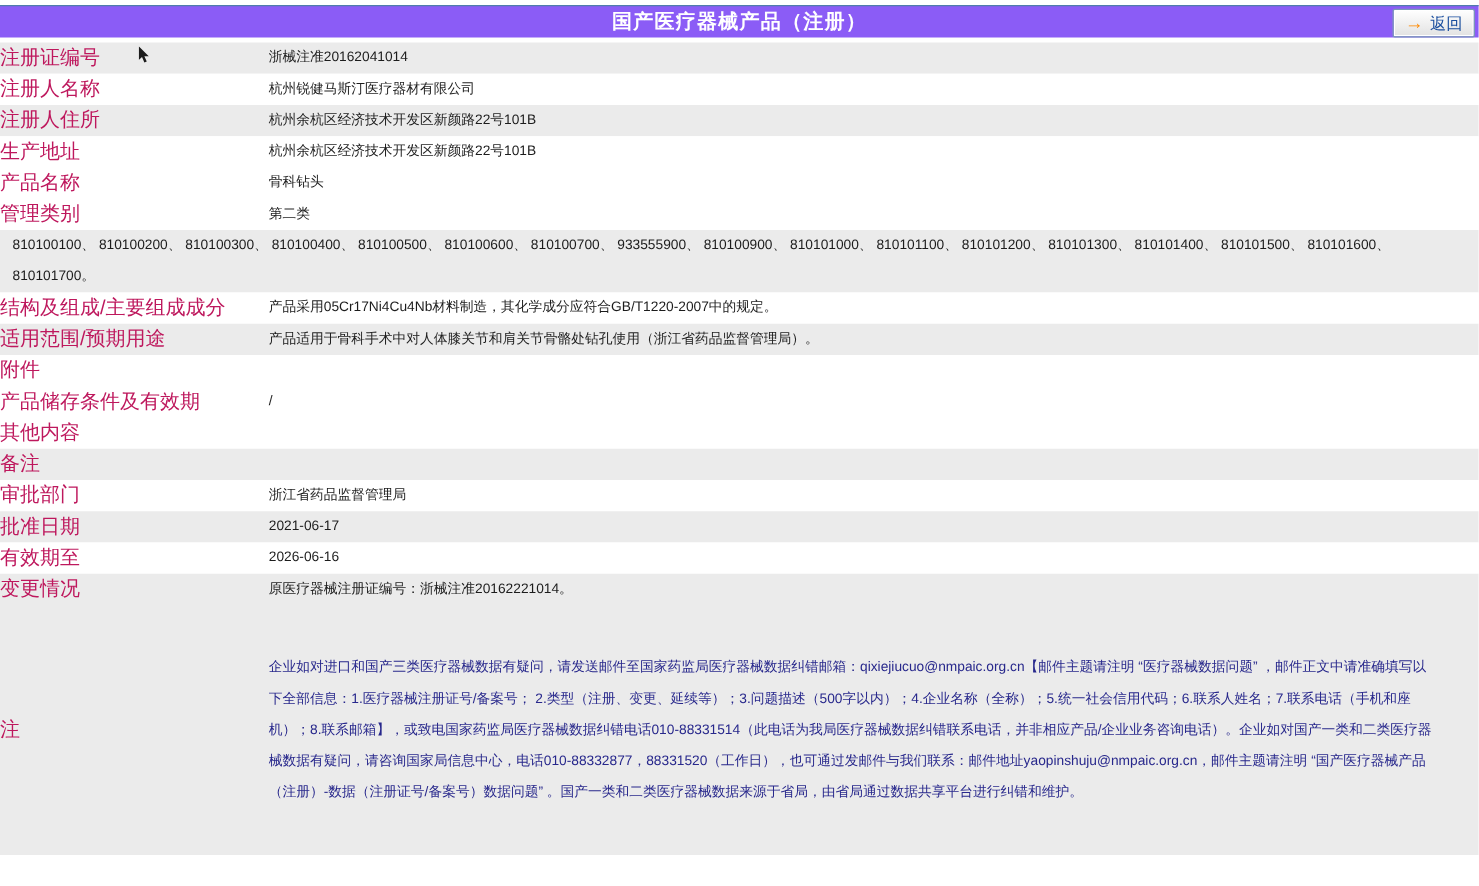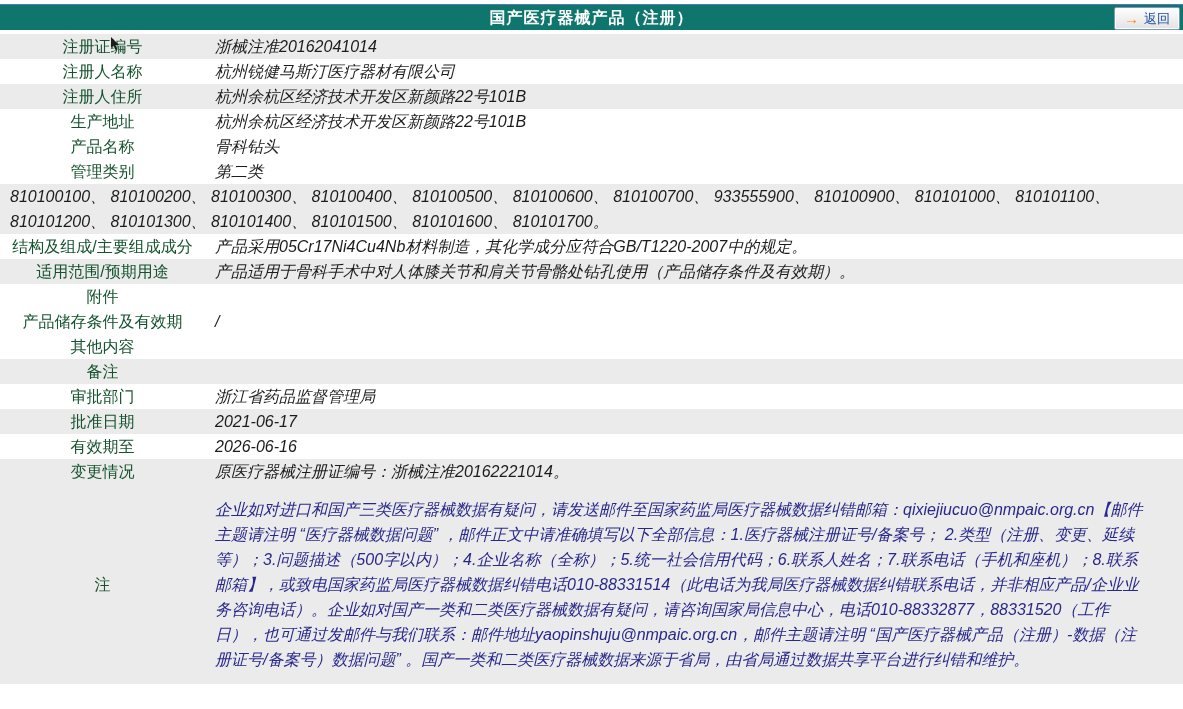--- a/index.html
+++ b/index.html
@@ -2,46 +2,46 @@
 <html><head>
 <meta charset="utf-8">
 <style>
   html,body{margin:0;padding:0;}
   body{
     width:1183px;height:709px;overflow:hidden;background:#ffffff;
     font-family:"Liberation Sans","DejaVu Sans",sans-serif;
     color:#1c1c1c;position:relative;
   }
   .title-bar{
-    margin-top:4px;height:26px;background:#0f766e;border-top:1px solid #4F7CAC;
+    margin-top:4px;height:26px;background:#8b5cf6;border-top:1px solid #4F7CAC;
     position:relative;box-sizing:border-box;margin-bottom:4px;
   }
   .page-title{
     display:block;text-align:center;line-height:25px;color:#ffffff;
     font-size:16px;font-weight:bold;letter-spacing:1px;
   }
   .back-btn{
     position:absolute;top:2px;right:3px;height:21px;
     display:flex;align-items:center;gap:5px;padding:0 9px;
     background:linear-gradient(#ffffff,#e2e2e2);
     border:1px solid #7A98B8;border-radius:2px;cursor:pointer;
     box-shadow:inset 0 0 0 1px #ffffff;
   }
   .back-arrow{color:#FF8A00;font-size:15px;font-weight:bold;line-height:1;}
   .back-label{color:#1A4E9E;font-size:13px;font-weight:normal;line-height:1;}
   .detail-table{width:1183px;}
   .row{display:flex;align-items:center;min-height:25px;background:#ffffff;}
   .row.shaded{background:#EBEBEB;}
   .label{
-    flex:0 0 205px;width:205px;text-align:center;font-size:16px;line-height:25px;
-    white-space:nowrap;color:#14532d;
+    flex:0 0 205px;width:205px;text-align:left;font-size:16px;line-height:25px;
+    white-space:nowrap;color:#be185d;
   }
   .value{
-    flex:1;padding-left:10px;padding-right:34px;font-size:16px;line-height:25px;
-    color:#1c1c1c;word-break:break-word;font-style:italic;
+    flex:1;padding-left:10px;padding-right:34px;font-size:11px;line-height:25px;
+    color:#1c1c1c;word-break:break-word;
   }
   .row.note-row{min-height:200px;align-items:center;}
   .row.note-row .value{color:#28288C;}
   .mouse-cursor{position:absolute;left:111px;top:37px;width:10px;height:14px;pointer-events:none;}
 </style>
 </head>
 <body>
 
 <div class="title-bar">
   <span class="page-title">国产医疗器械产品（注册）</span>
@@ -78,21 +78,21 @@
   </div>
   <div class="row shaded">
     <div class="value">810100100、 810100200、 810100300、 810100400、 810100500、 810100600、 810100700、 933555900、 810100900、 810101000、 810101100、 810101200、 810101300、 810101400、 810101500、 810101600、 810101700。</div>
   </div>
   <div class="row">
     <div class="label">结构及组成/主要组成成分</div>
     <div class="value">产品采用05Cr17Ni4Cu4Nb材料制造，其化学成分应符合GB/T1220-2007中的规定。</div>
   </div>
   <div class="row shaded">
     <div class="label">适用范围/预期用途</div>
-    <div class="value">产品适用于骨科手术中对人体膝关节和肩关节骨骼处钻孔使用（产品储存条件及有效期）。</div>
+    <div class="value">产品适用于骨科手术中对人体膝关节和肩关节骨骼处钻孔使用（浙江省药品监督管理局）。</div>
   </div>
   <div class="row">
     <div class="label">附件</div>
     <div class="value"></div>
   </div>
   <div class="row">
     <div class="label">产品储存条件及有效期</div>
     <div class="value">/</div>
   </div>
   <div class="row">

